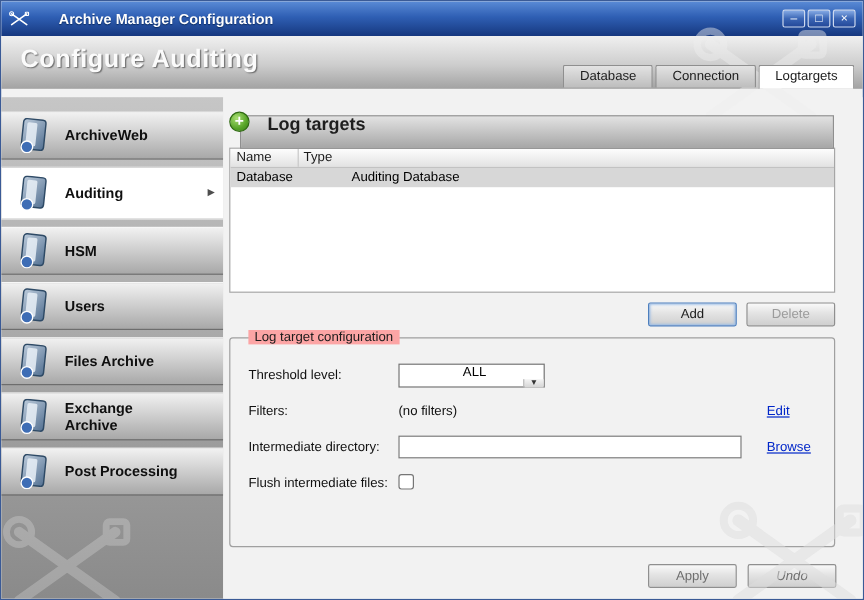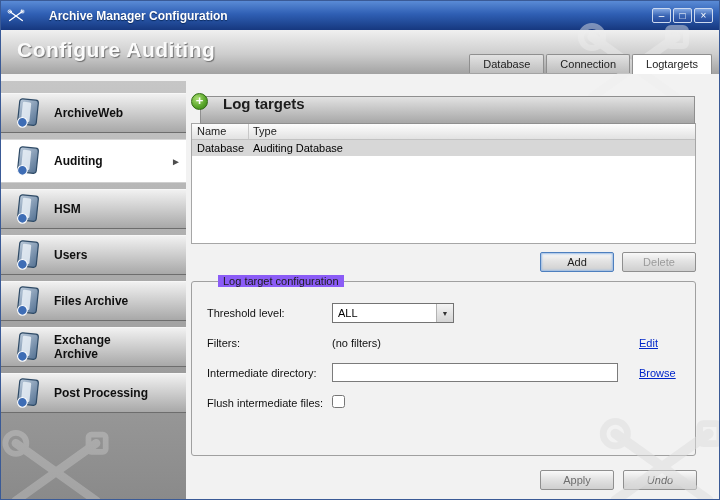--- a/index.html
+++ b/index.html
@@ -59,42 +59,42 @@
     font-size:15px; font-weight:bold; color:#1e1e1e; line-height:14px; padding-left:22px; z-index:2; }
 
   .lt-table { position:absolute; left:5px; right:23px; top:42px; height:121px;
     background:#fff; border:1px solid #a6a6a6; font-size:11px; overflow:hidden; }
   .lt-thead { display:flex; height:16px; background:linear-gradient(180deg,#fdfdfd,#e2e2e2);
     border-bottom:1px solid #c2c2c2; line-height:15px; color:#1c1c1c; }
   .lt-th1 { width:57px; border-right:1px solid #c8c8c8; padding-left:5px; }
   .lt-th2 { flex:1; padding-left:4px; }
   .lt-row { display:flex; height:16px; line-height:16px; background:#d7d7d7; cursor:pointer; }
   .lt-c1 { width:57px; padding-left:5px; }
-  .lt-c2 { flex:1; padding-left:4px; }
+  .lt-c2 { flex:1; padding-left:4px;margin-left:40px; }
 
   .btn { position:absolute; width:74px; height:20px; font-size:11px; color:#1c1c1c;
     background:linear-gradient(180deg,#f9f9f9 0%, #e3e3e3 45%, #cfcfcf 100%);
     border:1px solid #8f8f8f; border-radius:2px; text-align:center; line-height:18px;
     font-family:"Liberation Sans", sans-serif; padding:0; cursor:pointer; }
   .btn-add { top:171px; right:105px; border-color:#4d7fbe; box-shadow:inset 0 0 2px 1px #9cbde6; }
   .btn-delete { top:171px; right:23px; color:#9b9b9b; }
   .btn-apply { top:389px; right:105px; color:#6e6e6e; }
   .btn-undo { top:389px; right:22px; color:#6e6e6e;font-style:italic; }
 
   .groupbox { position:absolute; left:5px; right:23px; top:200px; height:175px;
     border:1px solid #a0a0a0; border-radius:3px; }
-  .group-legend { position:absolute; top:-7px; left:26px; background:#8b5cf6;
+  .group-legend { position:absolute; top:-7px; left:15px; background:#fca5a5;
     padding:0 5px; font-size:11px; color:#1c1c1c; }
   .g-label { position:absolute; left:15px; font-size:11px; color:#111; }
   .g-value { position:absolute; left:140px; font-size:11px; color:#111; }
   .g-link  { position:absolute; left:447px; font-size:11px; color:#0026c9;
     text-decoration:underline; cursor:pointer; }
   .dropdown { position:absolute; left:140px; top:21px; width:122px; height:20px;
     background:#fff; border:1px solid #737373; display:flex; align-items:center;
-    font-size:11px; padding-left:5px; cursor:pointer; }
+    font-size:11px; padding-left:5px; cursor:pointer;flex-direction:column; }
   .dd-arrow { margin-left:auto; width:17px; height:100%;
     background:linear-gradient(180deg,#f4f4f4,#d4d4d4); border-left:1px solid #b3b3b3;
     display:flex; align-items:center; justify-content:center; font-size:7px; color:#333; }
   .text-input { position:absolute; left:140px; top:81px; width:286px; height:19px;
     border:1px solid #7b7b7b; font-size:11px; padding:0 4px;
     font-family:"Liberation Sans", sans-serif; background:#fff; }
   .checkbox { position:absolute; left:140px; top:113px; width:13px; height:13px; cursor:pointer; }
 </style>
 </head>
 <body>

